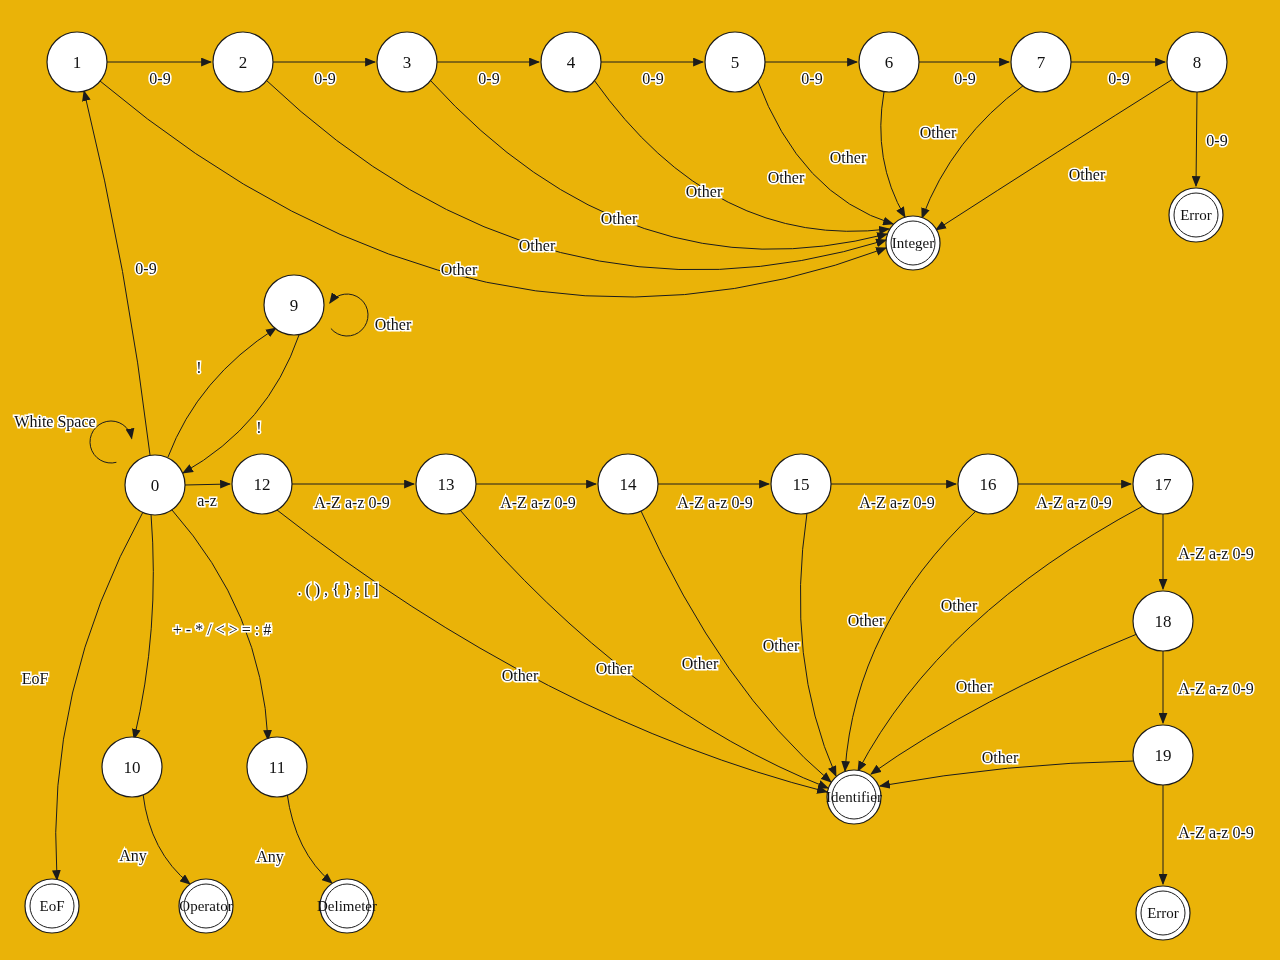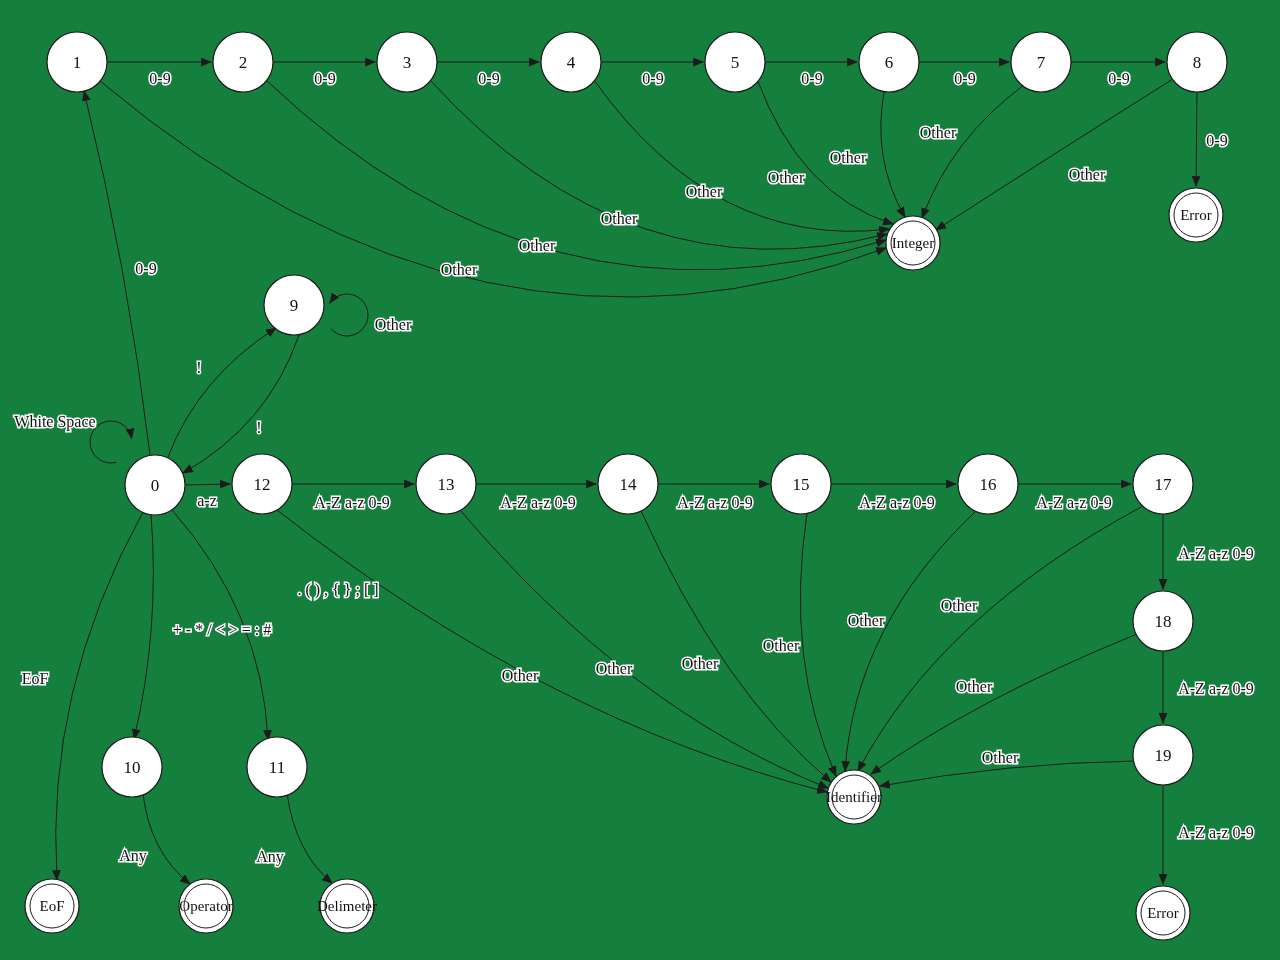--- a/index.html
+++ b/index.html
@@ -5,21 +5,21 @@
 <style>
   html, body {
     margin: 0;
     padding: 0;
     background: #ffffff;
   }
   #stage {
     position: relative;
     width: 1280px;
     height: 960px;
-    background: #15803d;
+    background: #eab308;
     overflow: hidden;
   }
   svg { display: block; }
   .edge {
     fill: none;
     stroke: var(--stroke, #1c1c1c);
     stroke-width: 1;
   }
   .node-circle {
     fill: #ffffff;

